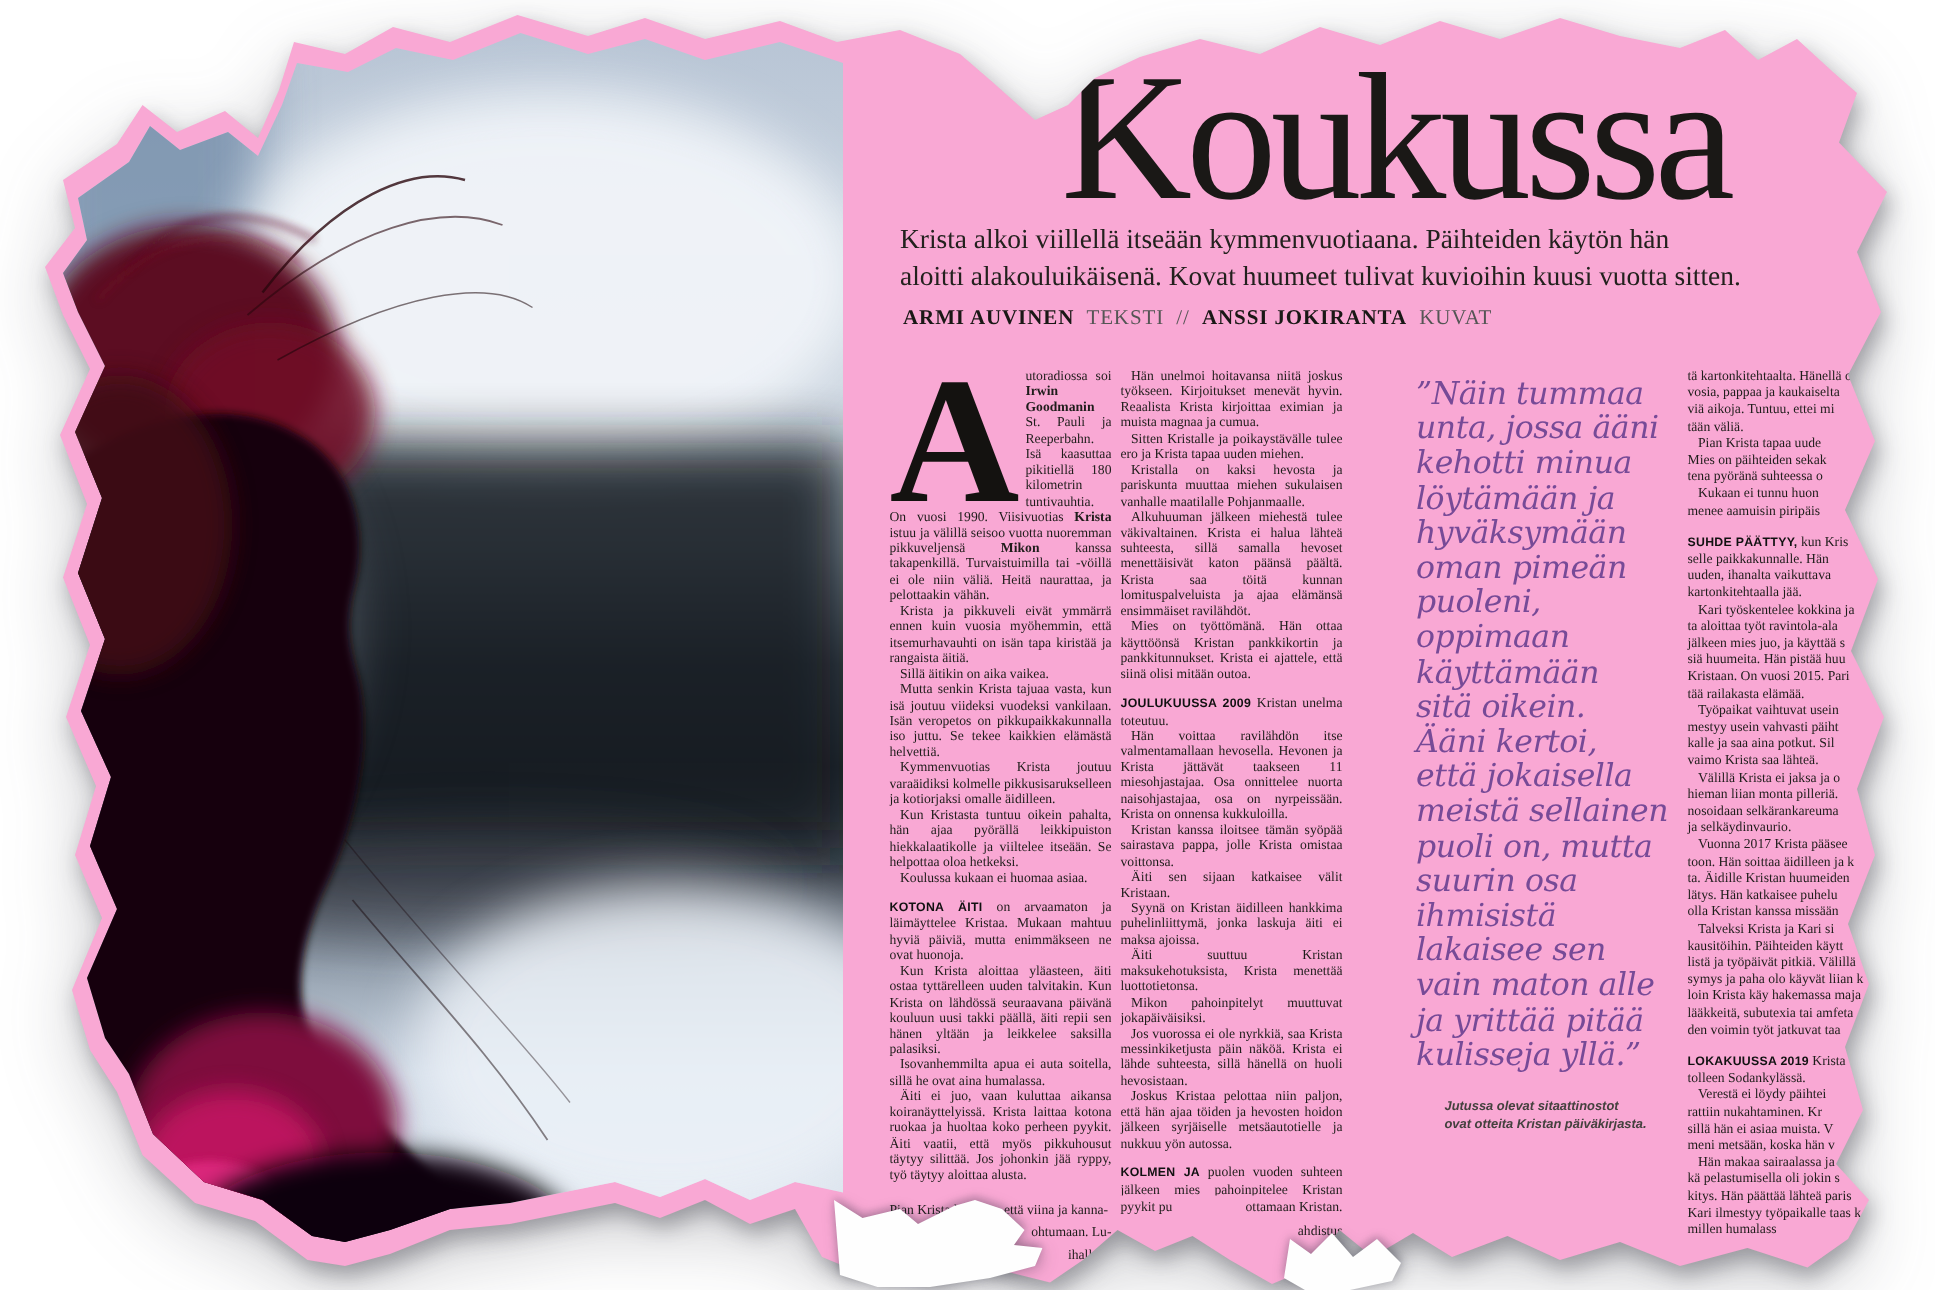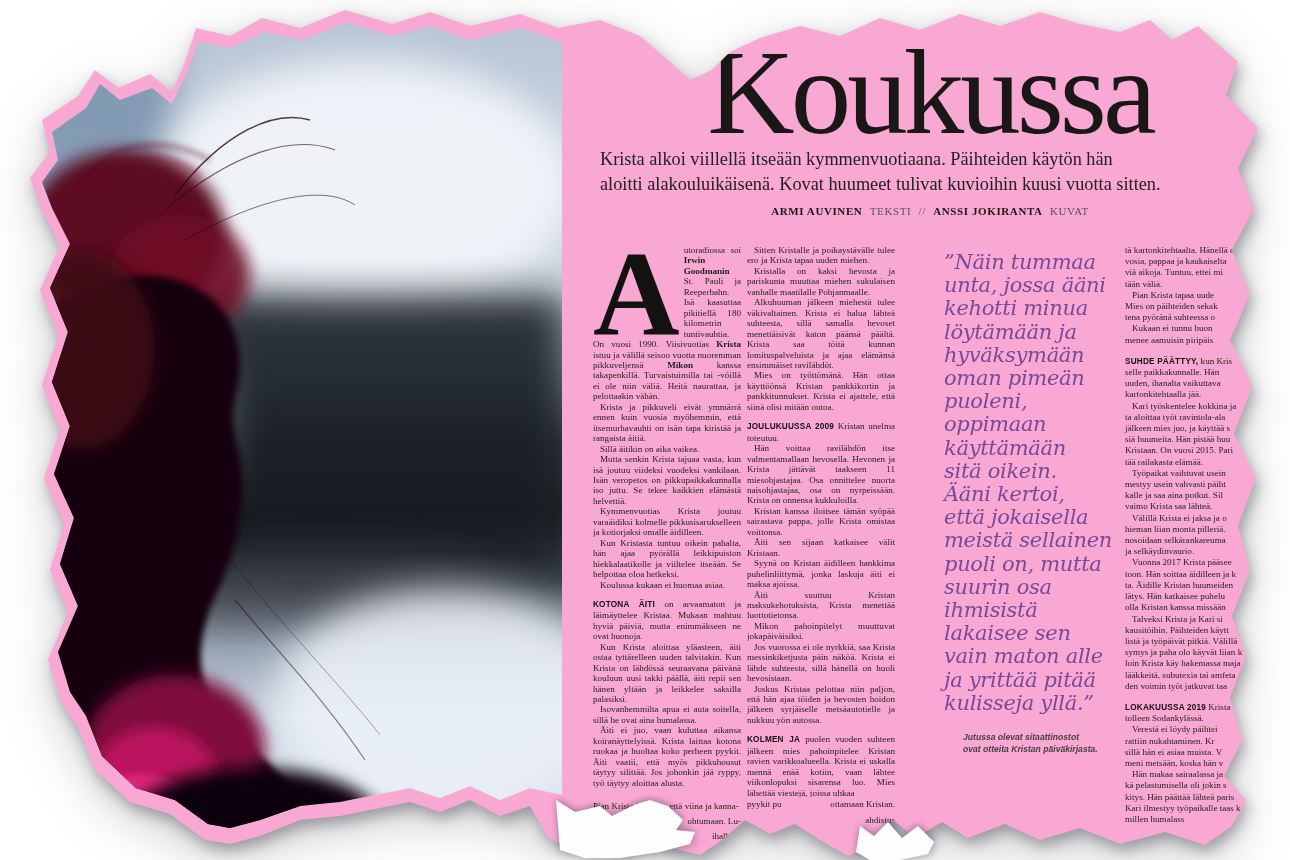--- a/index.html
+++ b/index.html
@@ -13,22 +13,22 @@
     clip-path:polygon(30px 178px,50px 152px,42px 120px,78px 96px,95px 70px,118px 88px,150px 74px,172px 92px,186px 60px,196px 28px,230px 36px,262px 18px,300px 28px,345px 10px,392px 24px,430px 12px,470px 26px,520px 14px,558px 28px,600px 20px,640px 36px,662px 55px,690px 80px,712px 70px,730px 52px,760px 38px,800px 26px,840px 36px,880px 18px,920px 30px,960px 14px,1000px 26px,1040px 12px,1080px 24px,1120px 32px,1150px 20px,1172px 40px,1198px 26px,1222px 48px,1238px 62px,1226px 95px,1258px 128px,1238px 168px,1254px 208px,1232px 250px,1250px 294px,1230px 340px,1252px 386px,1234px 434px,1256px 478px,1238px 526px,1250px 570px,1232px 616px,1246px 656px,1230px 698px,1242px 740px,1224px 776px,1246px 800px,1232px 826px,1205px 845px,1165px 832px,1120px 844px,1080px 828px,1040px 840px,1005px 824px,968px 838px,942px 822px,915px 838px,893px 820px,872px 846px,848px 856px,820px 840px,795px 824px,770px 834px,745px 820px,722px 840px,700px 855px,672px 848px,648px 836px,622px 850px,600px 840px,582px 826px,565px 845px,548px 838px,530px 806px,500px 816px,470px 800px,440px 812px,410px 802px,380px 808px,340px 816px,300px 820px,260px 836px,230px 844px,205px 840px,170px 814px,130px 802px,95px 770px,78px 728px,60px 700px,48px 660px,68px 612px,50px 570px,64px 524px,44px 478px,60px 430px,42px 385px,58px 336px,40px 290px,60px 246px,42px 210px);}
 
   .photo{position:absolute;left:25px;top:0;}
 
   
   .headline{position:absolute;top:26px;left:610px;width:640px;margin:0;text-align:center;
     font-family:"Liberation Serif",serif;font-weight:400;font-size:121px;line-height:132px;
     letter-spacing:-4px;color:#1a1816;}
   .subtitle{position:absolute;top:147px;left:600px;width:660px;text-align:left;white-space:pre-line;
     font-family:"Liberation Serif",serif;font-size:18.3px;line-height:25px;color:#23211e;}
-  .byline{position:absolute;top:205px;left:600px;width:660px;text-align:center;
-    font-family:"Liberation Serif",serif;font-size:11px;letter-spacing:.6px;color:#555;}
+  .byline{position:absolute;top:205px;left:600px;width:660px;text-align:left;
+    font-family:"Liberation Serif",serif;font-size:14px;letter-spacing:.6px;color:#555;}
   .byline .bn{font-weight:700;color:#1a1816;}
   .byline span{margin:0 2px;}
 
   
   .col{position:absolute;top:245px;width:148px;color:#1f1d1b;
     font-family:"Liberation Serif",serif;font-size:9.1px;line-height:10.45px;text-align:justify;}
   #col1{left:593px;height:600px;}
   #col2{left:747px;height:600px;}
   .flow{max-height:552px;overflow:hidden;}
   .col p{margin:0;text-indent:7px;}
@@ -163,20 +163,21 @@
             <span>vat kodin</span>
             <span>ohtumaan. Lu-</span>
           </div>
           <div class="frag">
             <span></span>
             <span>ihalla ja</span>
           </div>
         </div>
       <div class="col" id="col2">
           <div class="flow">
+            <p>Hän unelmoi hoitavansa niitä joskus työkseen. Kirjoitukset menevät hyvin. Reaalista Krista kirjoittaa eximian ja muista magnaa ja cumua.</p>
             <p>Sitten Kristalle ja poikaystävälle tulee ero ja Krista tapaa uuden miehen.</p>
             <p>Kristalla on kaksi hevosta ja pariskunta muuttaa miehen sukulaisen vanhalle maatilalle Pohjanmaalle.</p>
             <p>Alkuhuuman jälkeen miehestä tulee väkivaltainen. Krista ei halua lähteä suhteesta, sillä samalla hevoset menettäisivät katon päänsä päältä. Krista saa töitä kunnan lomituspalveluista ja ajaa elämänsä ensimmäiset ravilähdöt.</p>
             <p>Mies on työttömänä. Hän ottaa käyttöönsä Kristan pankkikortin ja pankkitunnukset. Krista ei ajattele, että siinä olisi mitään outoa.</p>
             <p class="lead-par"><span class="lead">JOULUKUUSSA 2009 </span>Kristan unelma toteutuu.</p>
             <p>Hän voittaa ravilähdön itse valmentamallaan hevosella. Hevonen ja Krista jättävät taakseen 11 miesohjastajaa. Osa onnittelee nuorta naisohjastajaa, osa on nyrpeissään. Krista on onnensa kukkuloilla.</p>
             <p>Kristan kanssa iloitsee tämän syöpää sairastava pappa, jolle Krista omistaa voittonsa.</p>
             <p>Äiti sen sijaan katkaisee välit Kristaan.</p>
             <p>Syynä on Kristan äidilleen hankkima puhelinliittymä, jonka laskuja äiti ei maksa ajoissa.</p>
             <p>Äiti suuttuu Kristan maksukehotuksista, Krista menettää luottotietonsa.</p>

